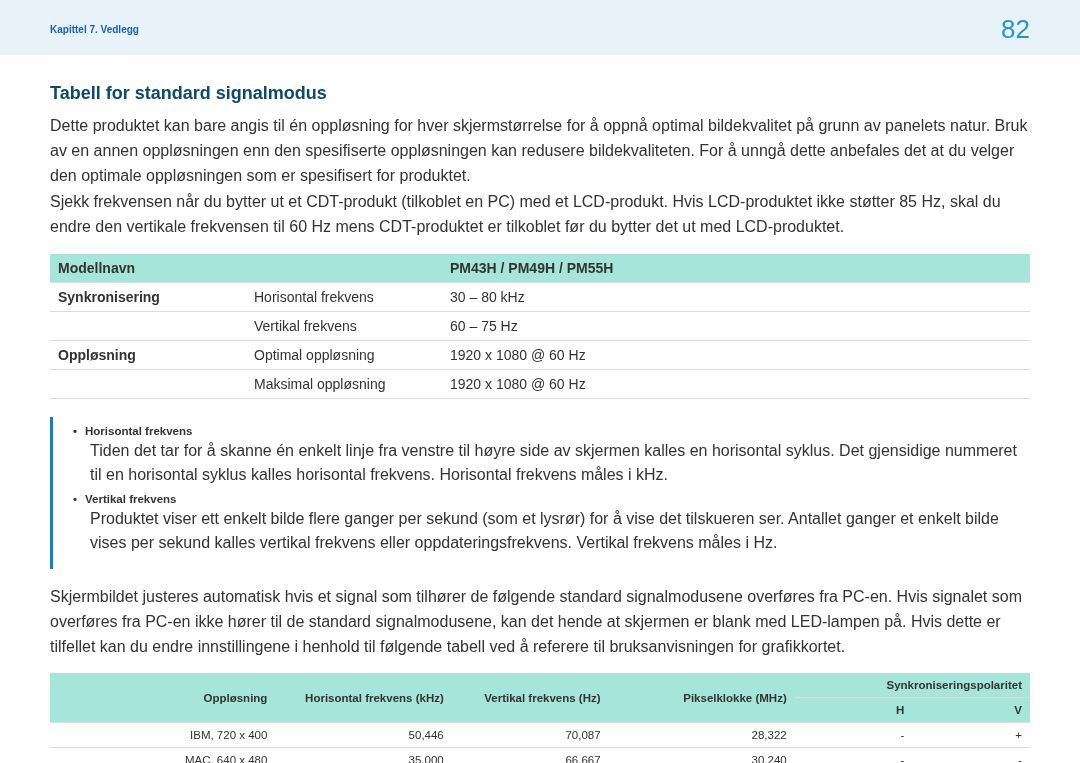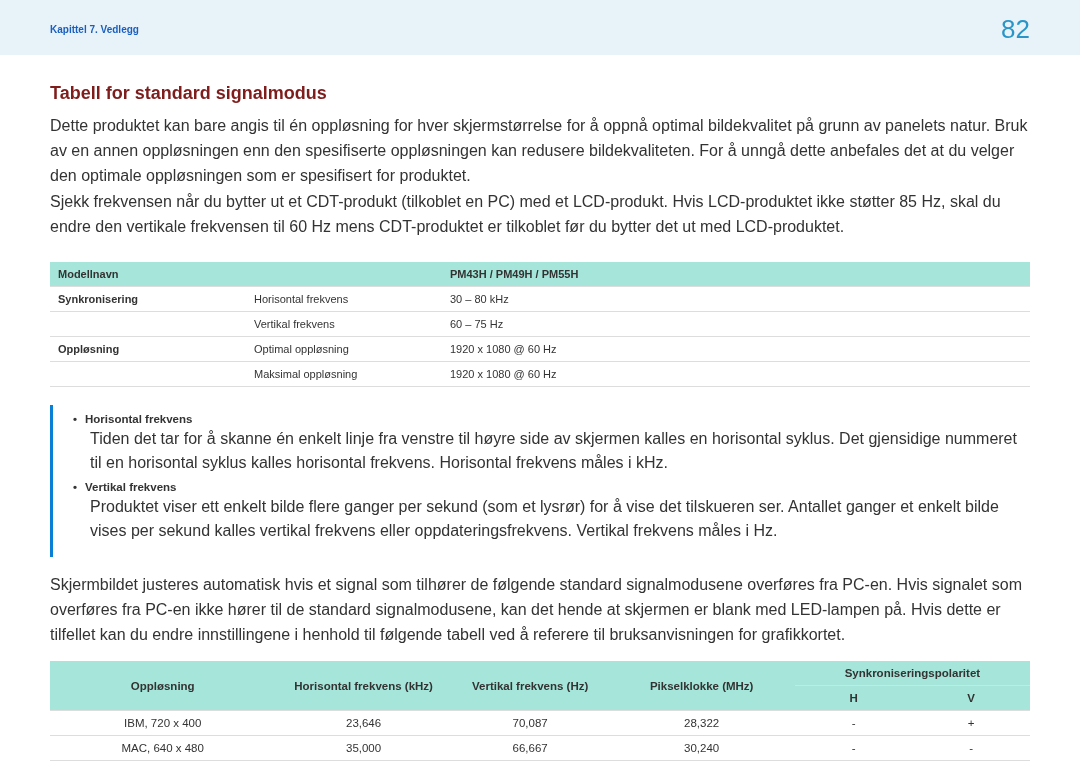--- a/index.html
+++ b/index.html
@@ -29,36 +29,36 @@
     color: #2a96c7;
     font-size: 26px;
     font-weight: 500;
     margin-right: 0px;
     text-align: center;
   }
   .content {
     padding: 28px 50px 0 50px;
   }
   h1.section-title {
-    color: #7f1d1d;
+    color: #0c4a6e;
     font-size: 18px;
     font-weight: bold;
     margin-bottom: 10px;
   }
   p.body-text {
     font-size: 16px;
     line-height: 1.55;
     color: #333;
     margin-bottom: 2px;
   }
   .tbl {
     width: 100%;
     border-collapse: collapse;
-    margin-top: 22px;
-    font-size: 11px;
+    margin-top: 14px;
+    font-size: 14px;
   }
   .tbl th, .tbl td {
     text-align: left;
     padding: 6px 8px;
     border-bottom: 1px solid #ddd;
   }
   .tbl tr.hdr td, .tbl tr.hdr th {
     background: #a6e6da;
     font-weight: bold;
   }
@@ -77,21 +77,21 @@
     font-weight: bold;
   }
   .note-box .bullet-desc { font-size: 16px; line-height: 1.5; margin-left: 17px; margin-top: 2px; }
   .tbl2 {
     width: 100%;
     border-collapse: collapse;
     margin-top: 14px;
     font-size: 11.5px;
   }
   .tbl2 td, .tbl2 th {
-    text-align: center;
+    text-align: right;
     padding: 6px 8px;
     border-bottom: 1px solid #ddd;
   }
   .tbl2 .hdr td, .tbl2 .hdr th {
     background: #a6e6da;
     font-weight: bold;
   }
   .col-res   { width: 23%; }
   .col-hf    { width: 18%; }
   .col-vf    { width: 16%; }
@@ -170,21 +170,21 @@
       <td rowspan="2" class="col-vf">Vertikal frekvens (Hz)</td>
       <td rowspan="2" class="col-pc">Pikselklokke (MHz)</td>
       <td colspan="2">Synkroniseringspolaritet</td>
     </tr>
     <tr class="hdr">
       <td class="col-sh">H</td>
       <td class="col-sv">V</td>
     </tr>
     <tr>
       <td>IBM, 720 x 400</td>
-      <td>23,646</td>
+      <td>50,446</td>
       <td>70,087</td>
       <td>28,322</td>
       <td>-</td>
       <td>+</td>
     </tr>
     <tr>
       <td>MAC, 640 x 480</td>
       <td>35,000</td>
       <td>66,667</td>
       <td>30,240</td>

